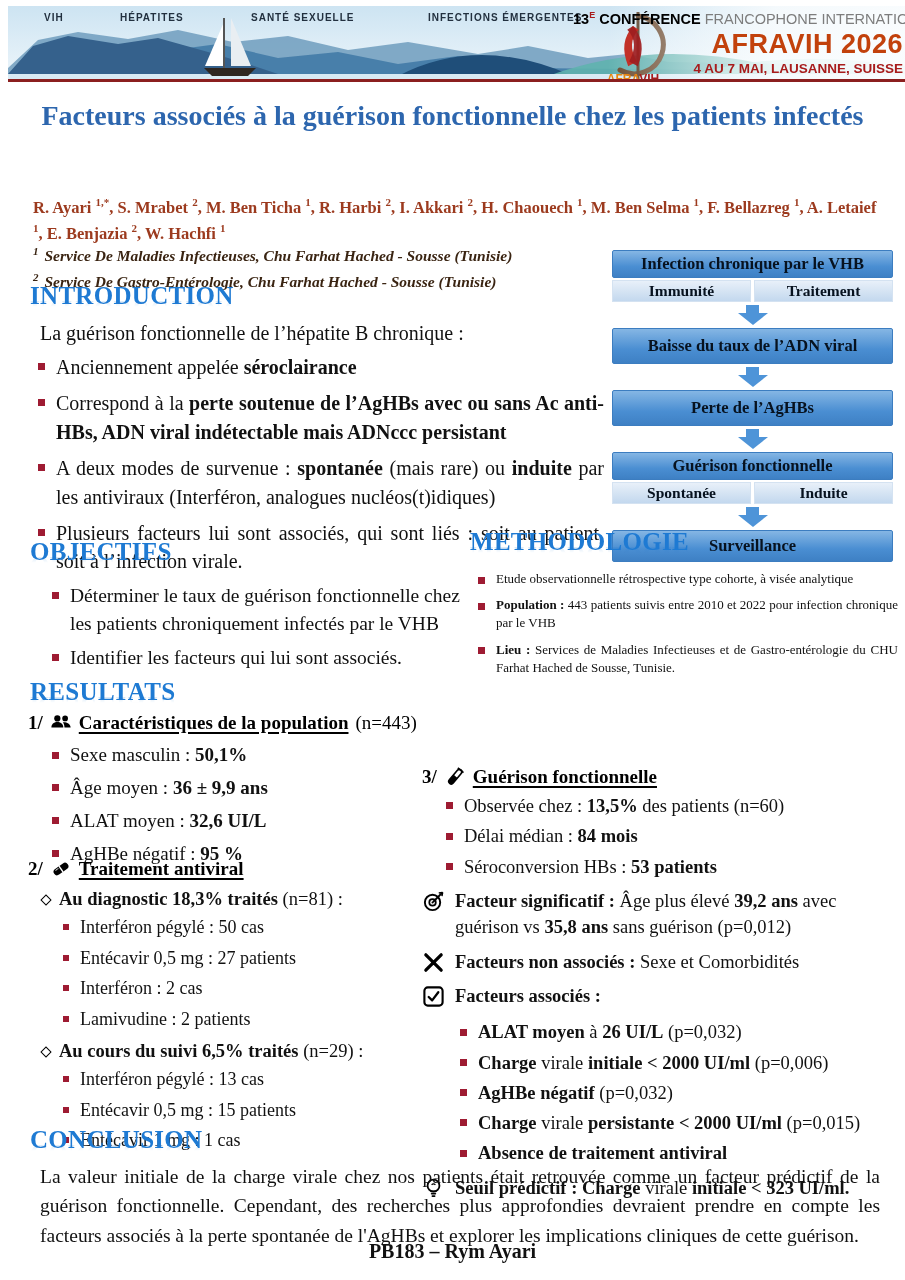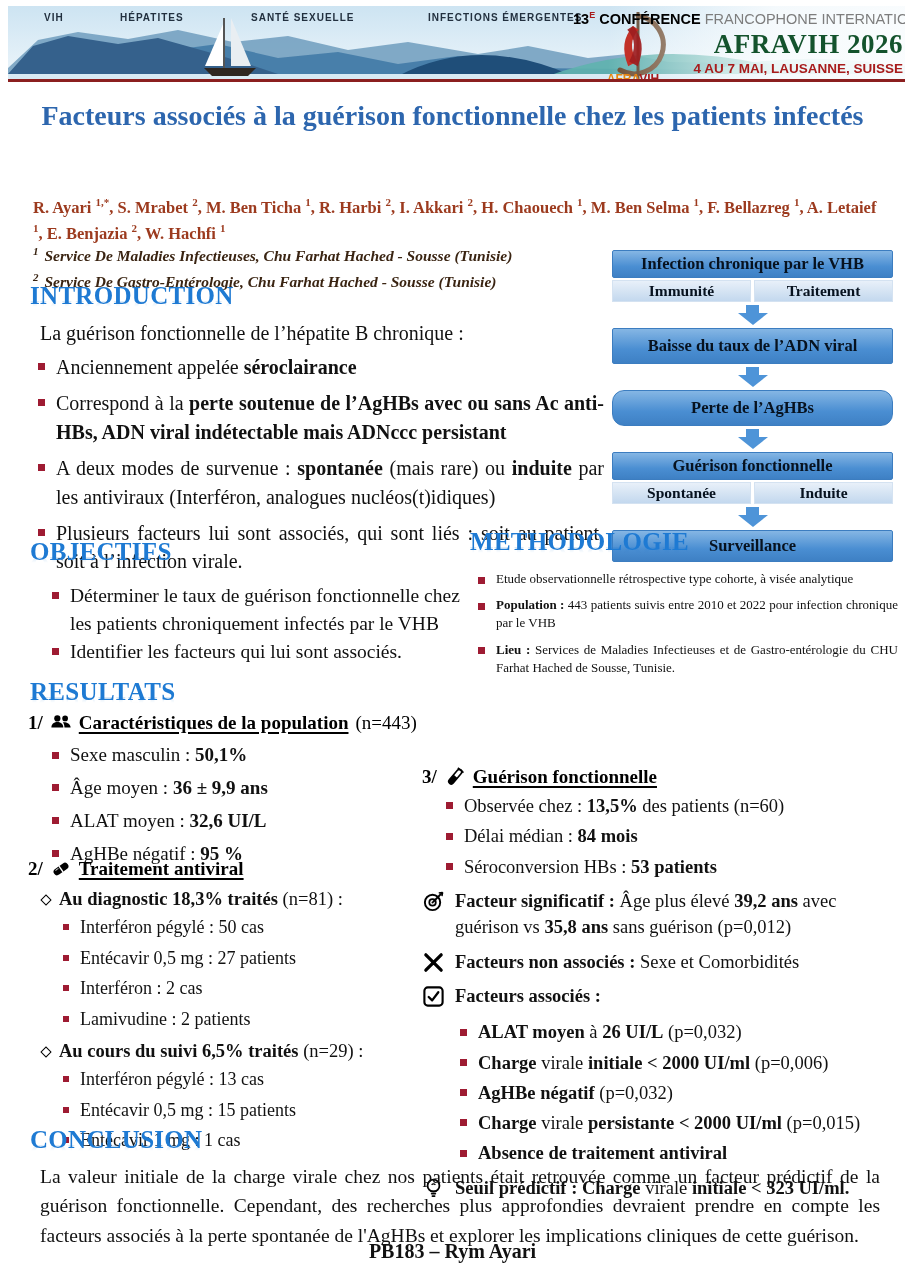--- a/index.html
+++ b/index.html
@@ -22,21 +22,21 @@
 
   .ribbon-wrap { position:absolute; left:597px; top:18px; width:56px; text-align:center; }
   .ribbon-text { font-family:"Liberation Sans", sans-serif; font-size:12px; font-weight:bold; margin-top:-2px; }
   .ribbon-text .orange { color:#e8850f; } .ribbon-text .darkred { color:#a81c1c; }
 
   .conf-block { position:absolute; top:4px; right:10px; width:330px; text-align:right;
     font-family:"Liberation Sans", sans-serif; line-height:1.15; }
   .conf-line1 { font-size:14.5px; color:#7d7d7d; white-space:nowrap; }
   .conf-line1 .red { color:#000000; font-weight:bold; }
   .conf-line1 sup { font-size:9px; color:#a81c1c; font-weight:bold; }
-  .conf-name { font-size:27px; font-weight:bold; color:#14532d; letter-spacing:0.5px; margin-top:1px;font-family:Liberation Serif, serif; }
+  .conf-name { font-size:27px; font-weight:bold; color:#c2410c; letter-spacing:0.5px; margin-top:1px; }
   .conf-dates { font-size:13.5px; font-weight:bold; color:#a81c1c; margin-top:1px; }
   .conf-bottom { display:flex; justify-content:flex-end; align-items:center; gap:8px; margin-top:3px; }
   .website { color:#e8850f; font-weight:bold; font-size:12.5px; letter-spacing:0.4px; }
   .anrs-box { background:#ffffff; border:1px solid #d5dde8; border-bottom:3px solid #7aa6d8;
     padding:0 5px 1px 5px; font-weight:bold; font-size:13px; color:#14306e; line-height:1.2; }
 
   
   .title-block { position:absolute; top:96px; left:0; width:905px; text-align:center; }
   .title-block h1 { margin:0; font-size:28px; line-height:1.45; color:#2d66ae; font-weight:bold; }
   .authors { position:absolute; top:194px; left:33px; width:848px; margin:0;
@@ -60,21 +60,21 @@
     border-left:15px solid transparent; border-right:15px solid transparent; border-top:12px solid #4e94d8; }
 
   
   .sec-heading { margin:0; font-size:25px; font-weight:bold; color:#1e7ad3; letter-spacing:0.3px;
     -webkit-box-reflect: below -15px linear-gradient(transparent 58%, rgba(30,90,160,0.35));
     width:max-content; }
 
   
   .bold { font-weight:bold; }
   .sq-list { list-style:none; margin:0; padding:0; }
-  .sq-list li { position:relative; padding-left:26px; margin:1px 0; line-height:1.42; }
+  .sq-list li { position:relative; padding-left:26px; margin:7px 0; line-height:1.42; }
   .sq-list li::before { content:""; position:absolute; left:8px; top:0.5em; width:7px; height:7px; background:#9e1b32; }
 
   .intro { position:absolute; top:282px; left:30px; width:574px; }
   .intro .lead { margin:12px 0 6px 10px; font-size:20px; }
   .intro .sq-list li { font-size:20px; text-align:justify; margin:8px 0; }
 
   .objectifs { position:absolute; top:538px; left:30px; width:448px; }
   .objectifs .sq-list { margin-top:16px; margin-left:14px; }
   .objectifs .sq-list li { font-size:19.5px; }
 
@@ -213,21 +213,21 @@
         <div class="head"></div>
       </div>
     <div class="fc-box">
       <div class="fc-main" style="padding:7px 2px;">Baisse du taux de l’ADN viral</div>
     </div>
     <div class="fc-arrow">
         <div class="stem"></div>
         <div class="head"></div>
       </div>
     <div class="fc-box">
-      <div class="fc-main" style="padding:7px 2px;border-radius:12px;">Perte de l’AgHBs</div>
+      <div class="fc-main" style="padding:7px 2px;">Perte de l’AgHBs</div>
     </div>
     <div class="fc-arrow">
         <div class="stem"></div>
         <div class="head"></div>
       </div>
     <div class="fc-box">
       <div class="fc-main">Guérison fonctionnelle</div>
       <div class="fc-sub">
         <div class="fc-cell">Spontanée</div>
         <div class="fc-cell">Induite</div>

